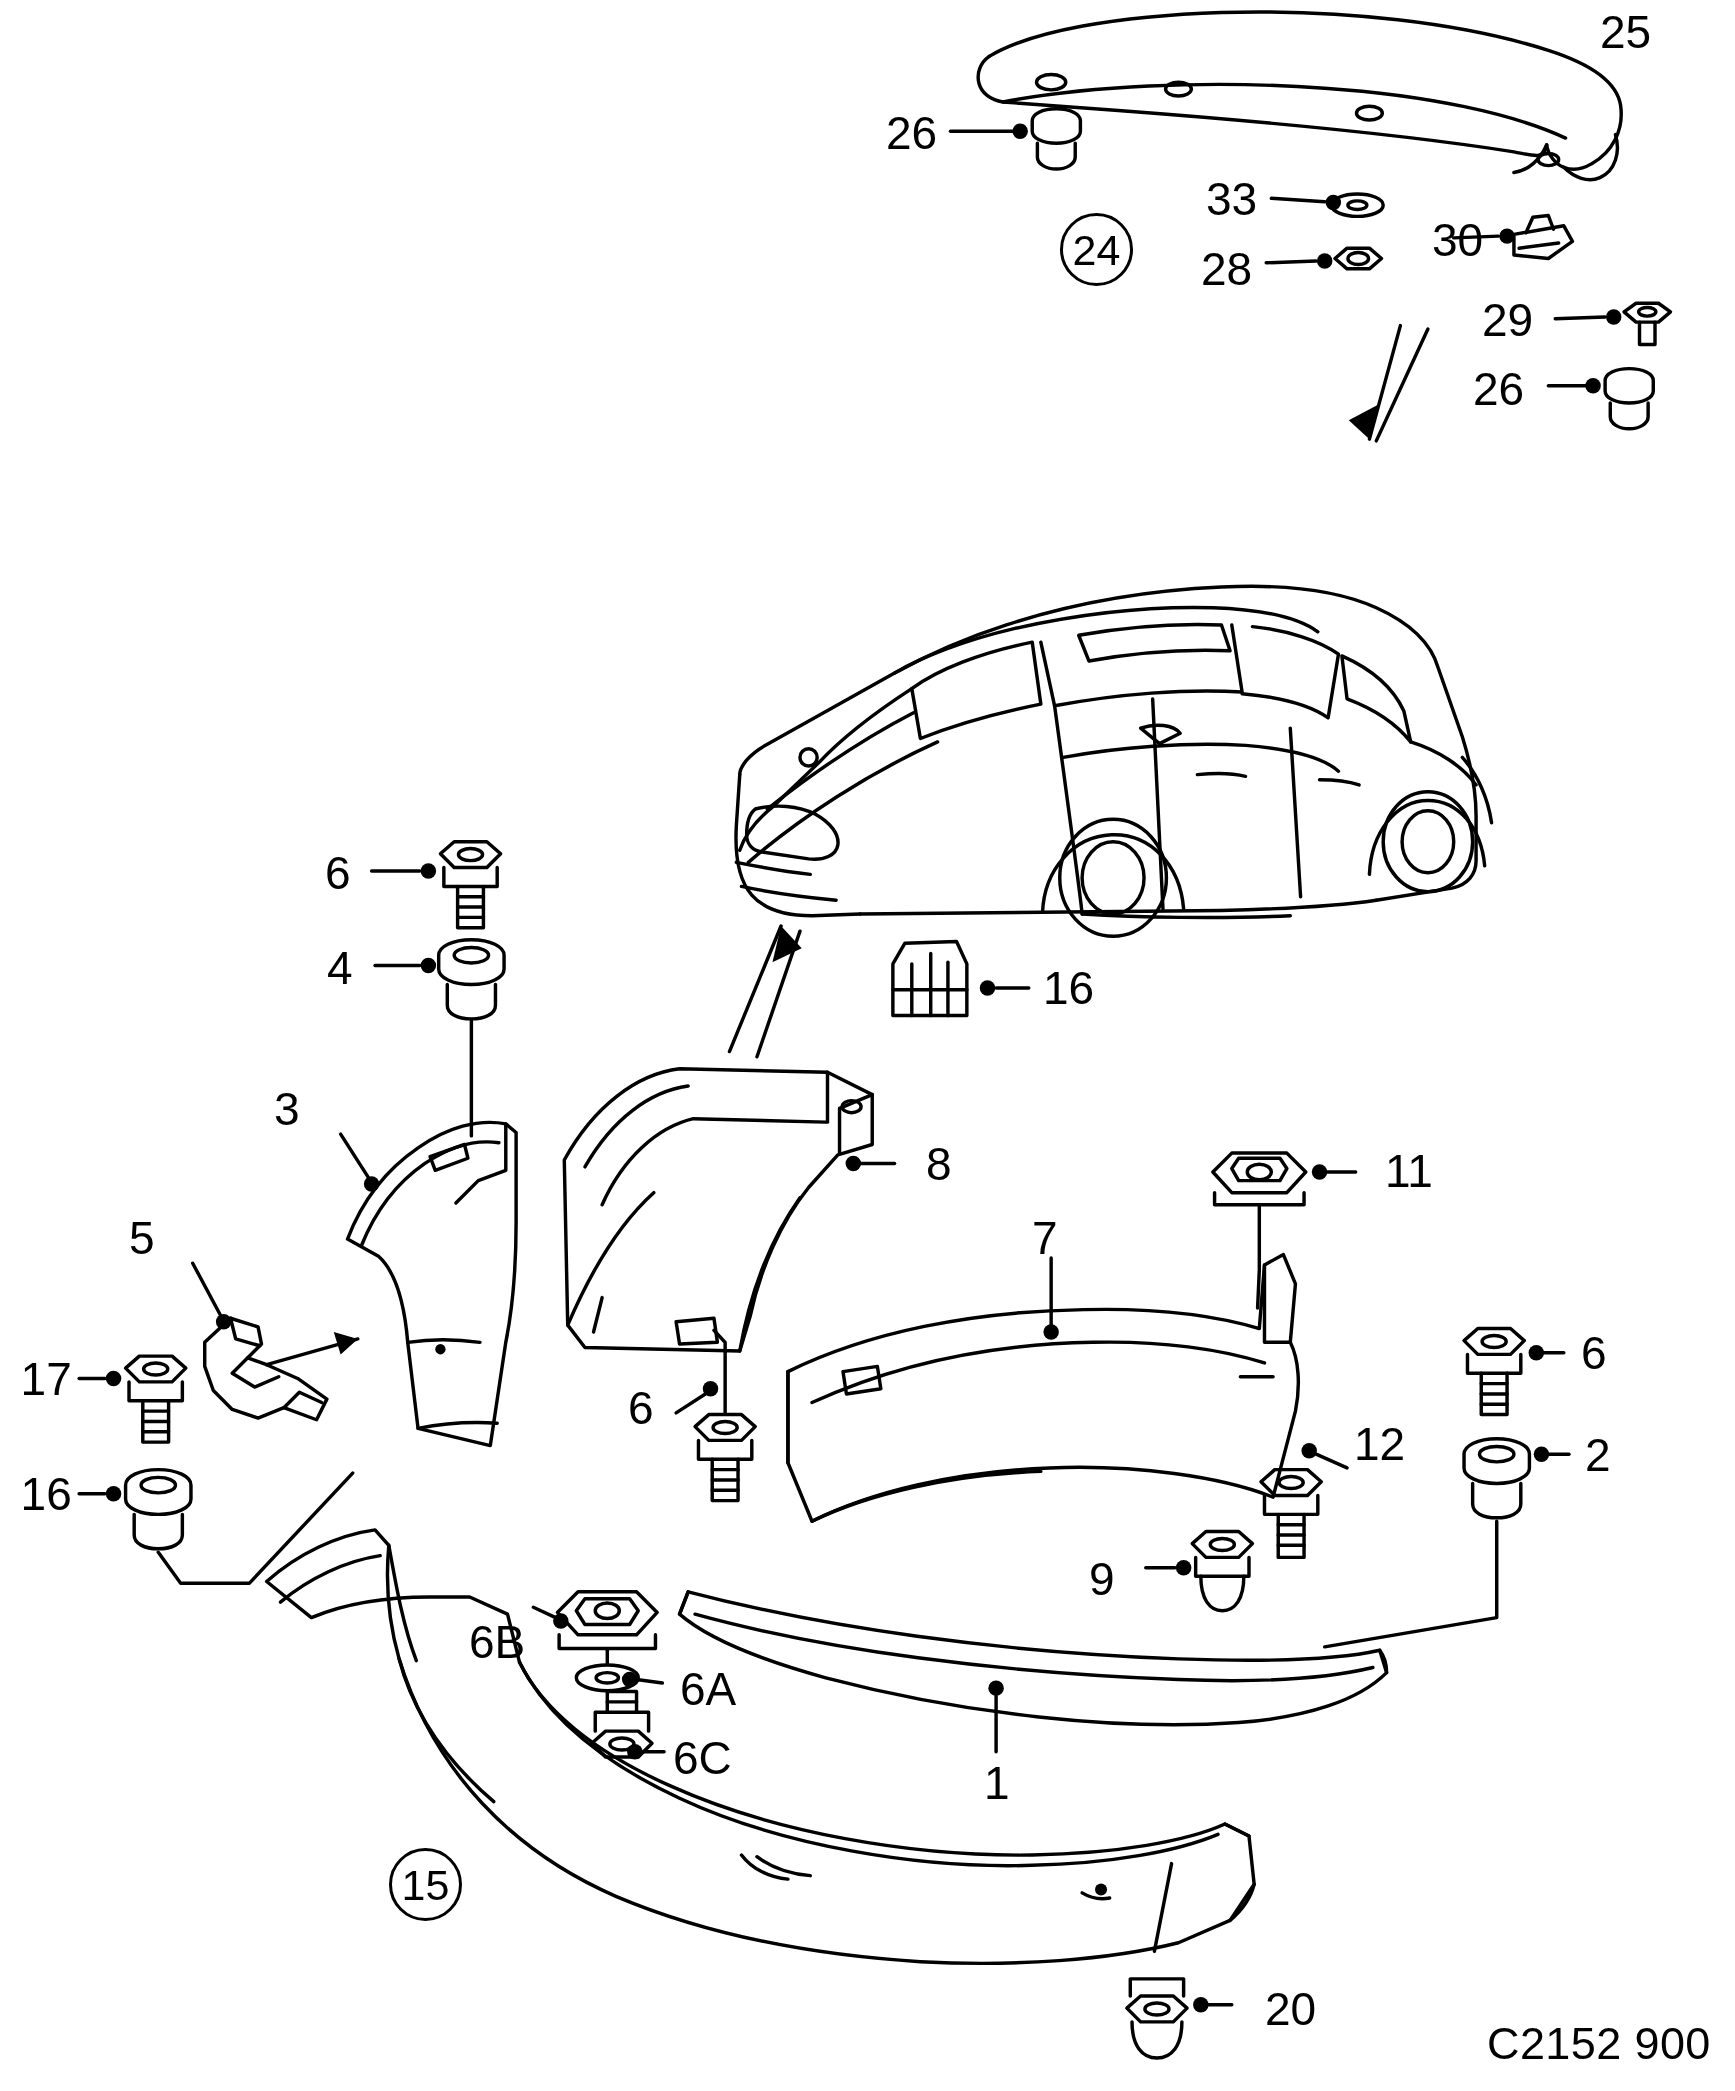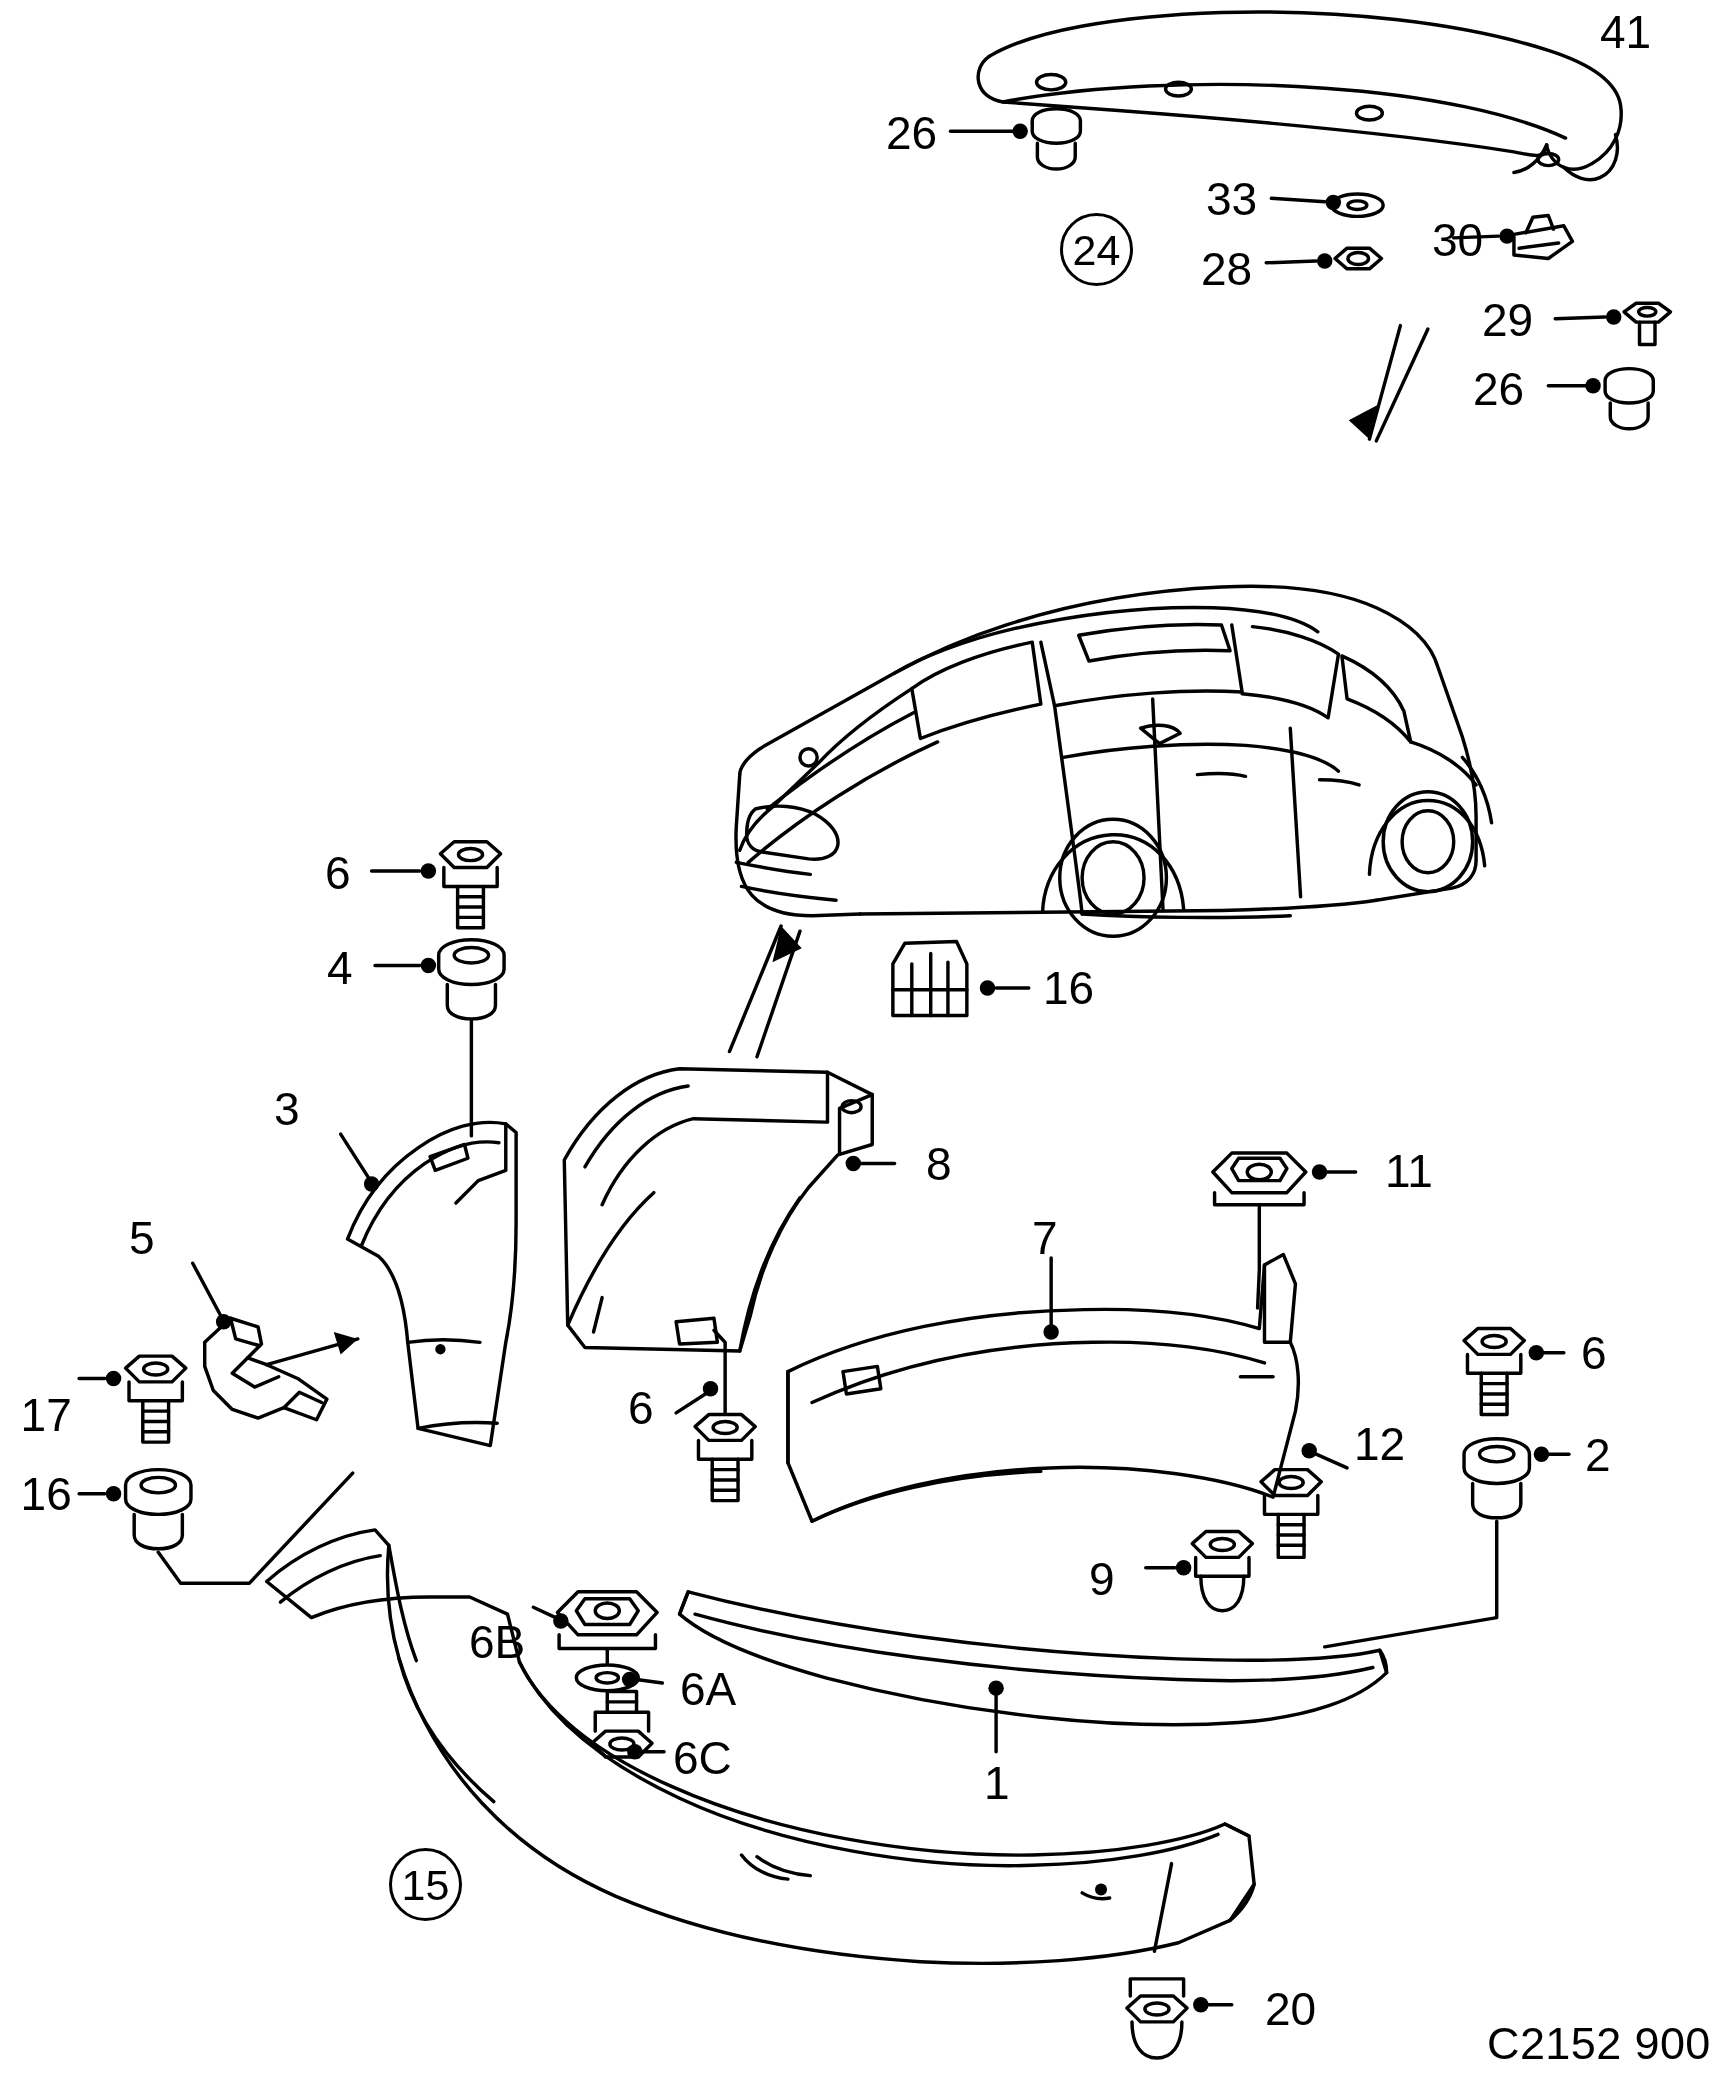--- a/index.html
+++ b/index.html
@@ -435,37 +435,37 @@
         <ellipse cx="1345" cy="2335" rx="14" ry="7"></ellipse>
         <path d="M1314,2320 L1314,2300 L1376,2300 L1376,2320"></path>
         <path d="M1316,2350 C1316,2378 1328,2392 1345,2392 C1362,2392 1374,2378 1374,2350"></path>
       </g>
       <path d="M1404,2330 L1432,2330"></path>
       <circle cx="1396" cy="2330" r="9" fill="#000" stroke="none"></circle>
 
     </g>
   </svg>
 
-  <div class="lbl" style="left:1600px;top:8.6px;">41</div>
+  <div class="lbl" style="left:1600px;top:8.6px;">25</div>
   <div class="lbl" style="left:886px;top:110px;">26</div>
   <div class="lbl" style="left:1206px;top:176px;">33</div>
   <div class="lbl circ" style="left:1060px;top:213px;">24</div>
   <div class="lbl" style="left:1201px;top:246px;">28</div>
   <div class="lbl" style="left:1432px;top:217px;text-align:center;">30</div>
   <div class="lbl" style="left:1482px;top:297px;">29</div>
   <div class="lbl" style="left:1473px;top:366px;">26</div>
   <div class="lbl" style="left:1043px;top:965px;">16</div>
   <div class="lbl" style="left:325px;top:850px;">6</div>
   <div class="lbl" style="left:327px;top:945px;">4</div>
   <div class="lbl" style="left:274px;top:1086px;">3</div>
   <div class="lbl" style="left:926px;top:1141px;">8</div>
   <div class="lbl" style="left:1385px;top:1148px;">11</div>
   <div class="lbl" style="left:129px;top:1215px;">5</div>
   <div class="lbl" style="left:1032px;top:1215px;">7</div>
-  <div class="lbl" style="left:20.6px;top:1356px;margin-top:36px;">17</div>
+  <div class="lbl" style="left:20.6px;top:1356px;">17</div>
   <div class="lbl" style="left:1581px;top:1330px;">6</div>
   <div class="lbl" style="left:628px;top:1385px;">6</div>
   <div class="lbl" style="left:20.6px;top:1471px;">16</div>
   <div class="lbl" style="left:1354px;top:1421px;">12</div>
   <div class="lbl" style="left:1585px;top:1432px;">2</div>
   <div class="lbl" style="left:1089px;top:1556px;">9</div>
   <div class="lbl" style="left:469px;top:1583px;margin-top:36px;">6B</div>
   <div class="lbl" style="left:680px;top:1666px;text-align:center;">6A</div>
   <div class="lbl" style="left:984px;top:1760px;">1</div>
   <div class="lbl" style="left:673px;top:1735px;">6C</div>

